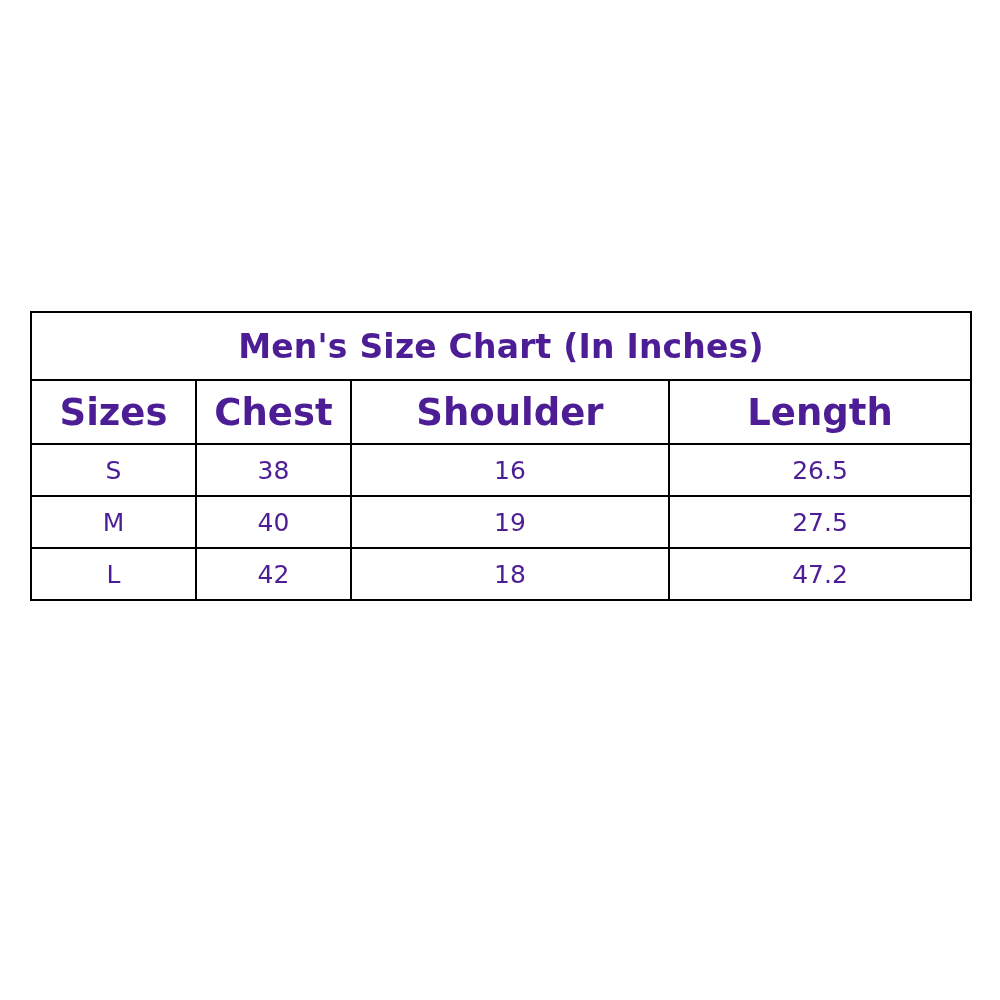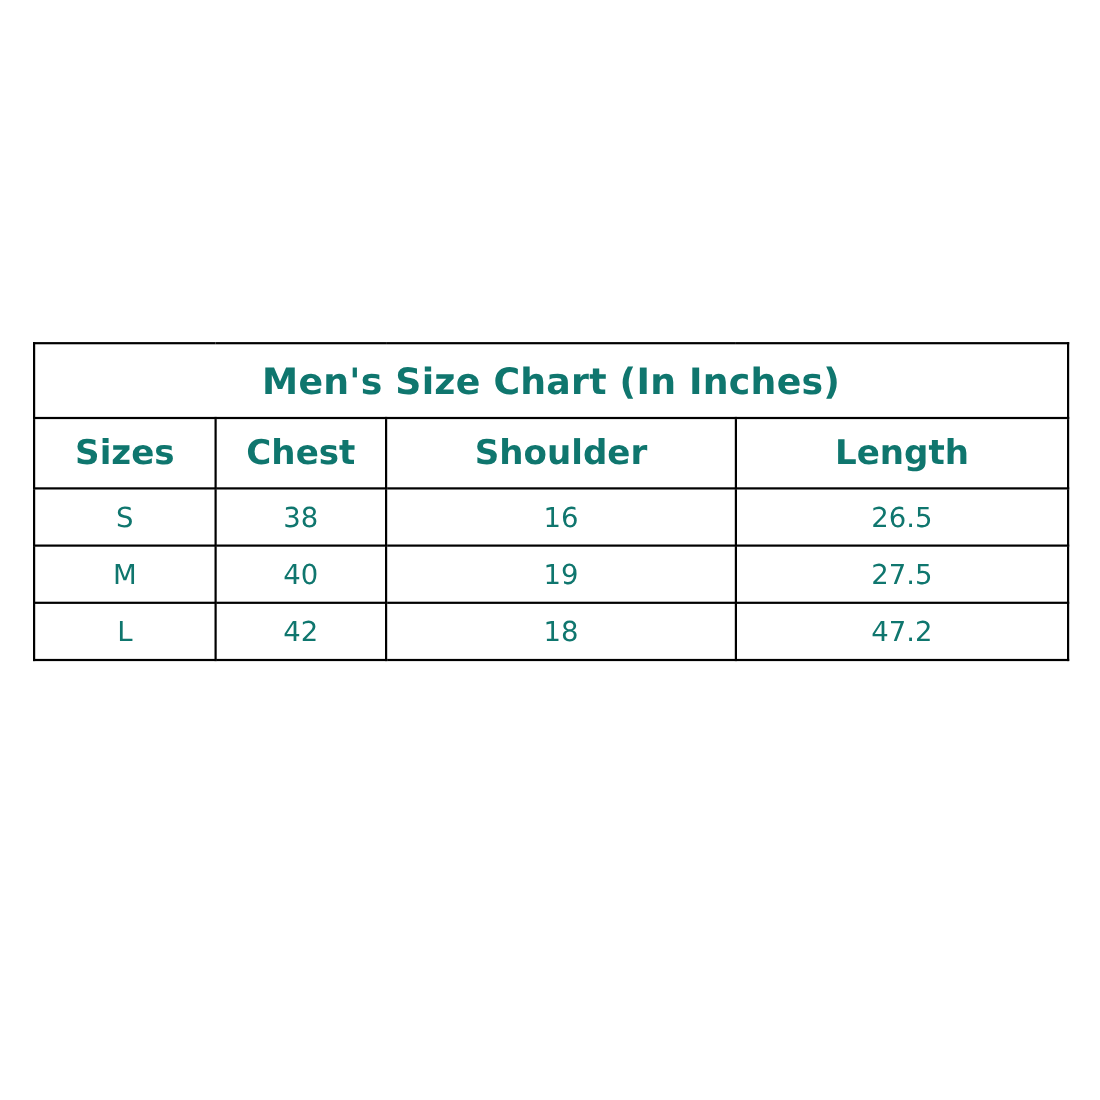--- a/index.html
+++ b/index.html
@@ -24,32 +24,32 @@
   table.size-chart {
     width: 940px;
     border-collapse: collapse;
     table-layout: fixed;
     background: #ffffff;
   }
   table.size-chart td {
     border: 2px solid #000000;
     text-align: center;
     vertical-align: middle;
-    color: #0f766e;
+    color: #4c1d95;
     padding: 0;
   }
   .title-cell {
     height: 66px;
     font-size: 33px;
     font-weight: bold;
     letter-spacing: 0.2px;
   }
   .header-cell {
     height: 62px;
-    font-size: 31px;
+    font-size: 37px;
     font-weight: bold;
   }
   .body-cell {
     height: 50px;
     font-size: 25px;
     font-weight: normal;
   }
   col.c-size { width: 165px; }
   col.c-chest { width: 155px; }
   col.c-shoulder { width: 318px; }

